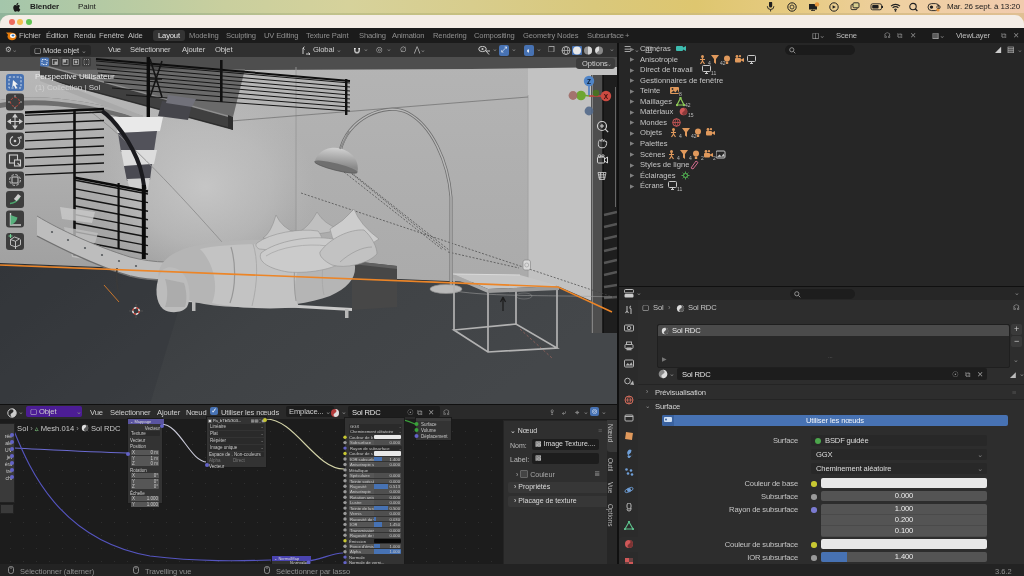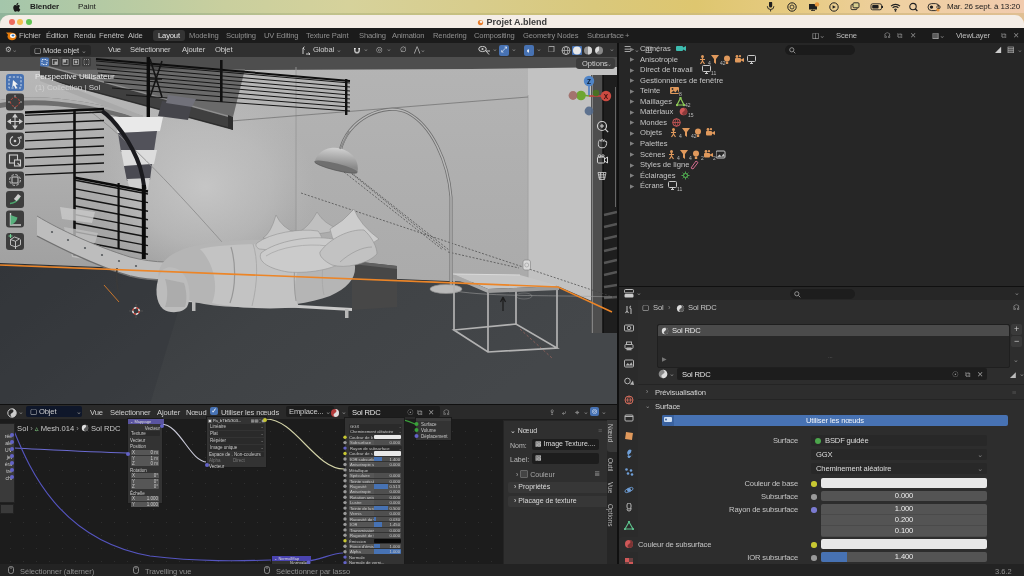--- a/index.html
+++ b/index.html
@@ -69,24 +69,20 @@
         <circle cx="173.5" cy="5.1" r="1.7" fill="none" stroke="#1f1f1f" stroke-width="0.8"></circle>
       <circle cx="173" cy="8" r="1.6" fill="#e8963c"></circle>
     </svg>
     <span class="abs" style="left:920px;top:2px;width:100px;text-align:right;font-weight:500">Mar. 26 sept. à 13:20</span>
   </div>
   <div id="deskstrip" class="abs"></div>
   <div id="titlebar" class="abs">
     <div class="tl" style="left:9px;background:#ed6a5e"></div>
     <div class="tl" style="left:17px;background:#f5bf4f"></div>
     <div class="tl" style="left:26px;background:#61c454"></div>
-    <div id="wtitle"><svg width="7" height="7" viewBox="0 0 8 8" style="vertical-align:-0.5px">
-          <circle cx="4" cy="4" r="3" fill="#e87d2c"></circle>
-          <circle cx="4.7" cy="3.2" r="1.5" fill="#f6efe7"></circle>
-        </svg> Projet A.blend</div>
   </div>
   <div id="topbar" class="abs">
     <svg class="abs" style="left:5px;top:2.5px" width="12" height="10" viewBox="0 0 24 20">
         <ellipse cx="14" cy="11" rx="9" ry="7.5" fill="#e87d0d"></ellipse>
         <path d="M2,3 L12,3 L20,8 L8,10 Z" fill="#e87d0d"></path>
         <ellipse cx="15.5" cy="9.5" rx="5.5" ry="4.5" fill="#fff"></ellipse>
         <ellipse cx="16" cy="9" rx="3" ry="2.2" fill="#2a6db8"></ellipse>
       </svg>
     <span class="tb" style="left:19px">Fichier</span>
     <span class="tb" style="left:46px">Édition</span>
@@ -496,21 +492,21 @@
         <path d="M355,10 C370,8 400,12 415,19" stroke="#3aa03a" stroke-width="1.1"></path>
       </g>
     </svg>
 
     <div class="abs" style="left:0;top:0;width:617px;height:14px;background:#2a2a2a;color:#cfcfcf;font-size:7.6px;letter-spacing:-0.15px">
       <svg class="abs" style="left:7px;top:2.5px" width="10" height="10" viewBox="0 0 10 10">
         <circle cx="5" cy="5" r="4.2" fill="none" stroke="#ccc" stroke-width="1"></circle>
         <path d="M5,0.8 A4.2,4.2 0 0 1 5,9.2 C3,7.5 3,6 5,5 C7,4 7,2.5 5,0.8" fill="#ccc"></path>
       </svg>
       <span class="abs" style="left:18px;top:3px;color:#888;font-size:7px">⌄</span>
-      <span class="abs" style="left:26px;top:1px;background:#0f172a;border-radius:2px;padding:0 4px;height:11px;line-height:11px;width:48px">▢ Objet<span class="abs" style="left:50px;color:#888;font-size:7px">⌄</span></span>
+      <span class="abs" style="left:26px;top:1px;background:#4c1d95;border-radius:2px;padding:0 4px;height:11px;line-height:11px;width:48px">▢ Objet<span class="abs" style="left:50px;color:#888;font-size:7px">⌄</span></span>
       <span class="abs" style="left:90px;top:2.5px">Vue</span>
       <span class="abs" style="left:110px;top:2.5px">Sélectionner</span>
       <span class="abs" style="left:157px;top:2.5px">Ajouter</span>
       <span class="abs" style="left:186px;top:2.5px">Nœud</span>
       <span class="abs" style="left:210px;top:2px;width:8px;height:8px;background:#4772b3;border-radius:2px;color:#fff;font-size:7px;text-align:center;line-height:8px">✓</span>
       <span class="abs" style="left:221px;top:2.5px">Utiliser les nœuds</span>
       <span class="abs" style="left:286px;top:1px;background:#1d1d1d;border-radius:2px;padding:0 3px;height:11px;line-height:11px">Emplace... <span style="color:#888;font-size:7px">⌄</span></span>
       <svg class="abs" style="left:330px;top:2.5px" width="10" height="10" viewBox="0 0 10 10">
         <circle cx="5" cy="5" r="4" fill="#b33c3c"></circle>
         <path d="M5,1 A4,4 0 0 1 5,9 C3,7.5 3,6.5 5,5 C7,3.5 7,2.5 5,1" fill="#ddd"></path>
@@ -1163,21 +1159,21 @@
       <span class="abs" style="left:173px;top:181px;width:5.5px;height:5.5px;border-radius:50%;background:#c8c832"></span>
       <div class="abs" style="left:183px;top:178px;width:166px;height:10px;background:#e8e8e8;border-radius:2px"></div>
       <span class="abs" style="left:0;top:192px;width:160px;text-align:right;display:inline-block">Subsurface</span>
       <span class="abs" style="left:173px;top:194px;width:5.5px;height:5.5px;border-radius:50%;background:#999"></span>
       <div class="abs" style="left:183px;top:191px;width:166px;height:10px;background:#545454;border-radius:2px;text-align:center;color:#eee"><span style="line-height:10px">0.000</span></div>
       <span class="abs" style="left:0;top:205px;width:160px;text-align:right;display:inline-block">Rayon de subsurface</span>
       <span class="abs" style="left:173px;top:207px;width:5.5px;height:5.5px;border-radius:50%;background:#7a7ad0"></span>
       <div class="abs" style="left:183px;top:204px;width:166px;height:10px;background:#545454;border-radius:2px 2px 0 0;text-align:center;color:#eee;border-bottom:1px solid #4a4a4a"><span style="line-height:10px">1.000</span></div>
       <div class="abs" style="left:183px;top:215px;width:166px;height:10px;background:#545454;border-radius:0;text-align:center;color:#eee;border-bottom:1px solid #4a4a4a"><span style="line-height:10px">0.200</span></div>
       <div class="abs" style="left:183px;top:226px;width:166px;height:10px;background:#545454;border-radius:0 0 2px 2px;text-align:center;color:#eee;border-bottom:1px solid #4a4a4a"><span style="line-height:10px">0.100</span></div>
-      <span class="abs" style="left:0;top:240px;width:160px;text-align:left;display:inline-block">Couleur de subsurface</span>
+      <span class="abs" style="left:0;top:240px;width:160px;text-align:right;display:inline-block">Couleur de subsurface</span>
       <span class="abs" style="left:173px;top:242px;width:5.5px;height:5.5px;border-radius:50%;background:#c8c832"></span>
       <div class="abs" style="left:183px;top:239px;width:166px;height:10px;background:#e8e8e8;border-radius:2px"></div>
       <span class="abs" style="left:0;top:253px;width:160px;text-align:right;display:inline-block">IOR subsurface</span>
       <span class="abs" style="left:173px;top:255px;width:5.5px;height:5.5px;border-radius:50%;background:#999"></span>
       <div class="abs" style="left:183px;top:252px;width:166px;height:10px;background:#545454;border-radius:2px;overflow:hidden">
         <div class="abs" style="left:0;top:0;width:26px;height:10px;background:#4772b3"></div>
         <span class="abs" style="left:0;width:166px;text-align:center;color:#eee;line-height:10px">1.400</span>
       </div>
     </div>
   </div>

